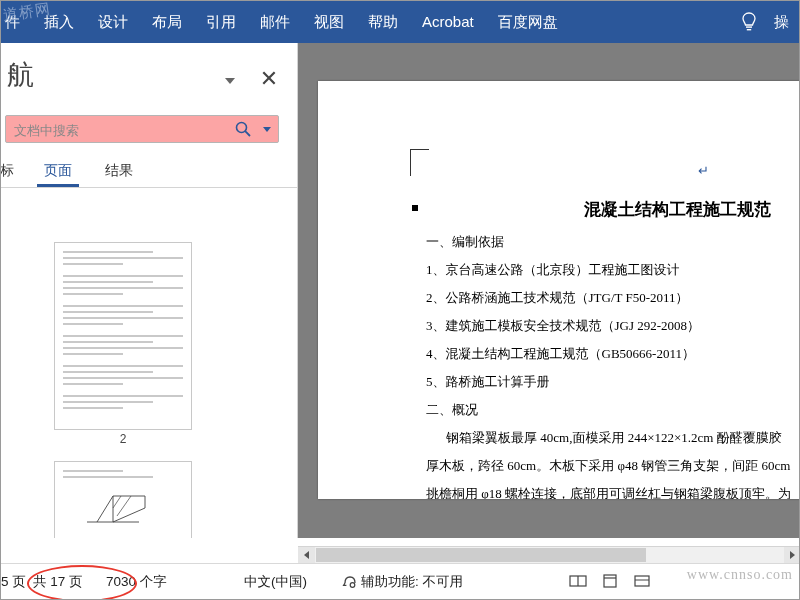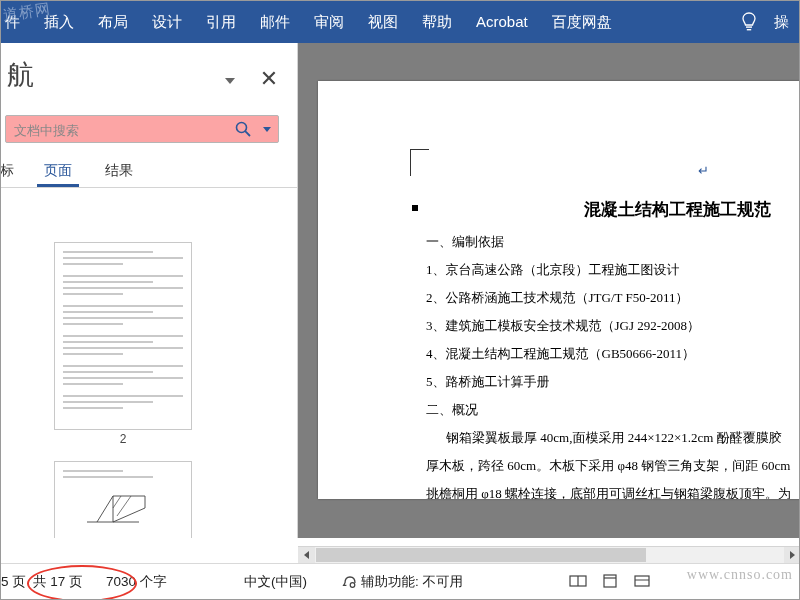--- a/index.html
+++ b/index.html
@@ -430,25 +430,24 @@
   }
 </style>
 </head>
 <body>
 
 <div class="app">
 
   <div class="ribbon-tabs">
     <div class="tab first">件</div>
     <div class="tab">插入</div>
+    <div class="tab">设计</div>
     <div class="tab">布局</div>
-    <div class="tab">设计</div>
     <div class="tab">引用</div>
     <div class="tab">邮件</div>
-    <div class="tab">审阅</div>
     <div class="tab">视图</div>
     <div class="tab">帮助</div>
     <div class="tab bold">Acrobat</div>
     <div class="tab">百度网盘</div>
     <div class="spacer"></div>
     <div class="lightbulb">
       <svg width="16" height="20" viewBox="0 0 16 20">
         <path d="M8 1 C4.5 1 2 3.5 2 6.5 C2 9 4 10.5 4.5 13 L11.5 13 C12 10.5 14 9 14 6.5 C14 3.5 11.5 1 8 1 Z" fill="none" stroke="#ffffff" stroke-width="1.3"></path>
         <rect x="5" y="14.4" width="6" height="1.4" fill="#ffffff"></rect>
         <rect x="5.8" y="17" width="4.4" height="1.4" fill="#ffffff"></rect>

